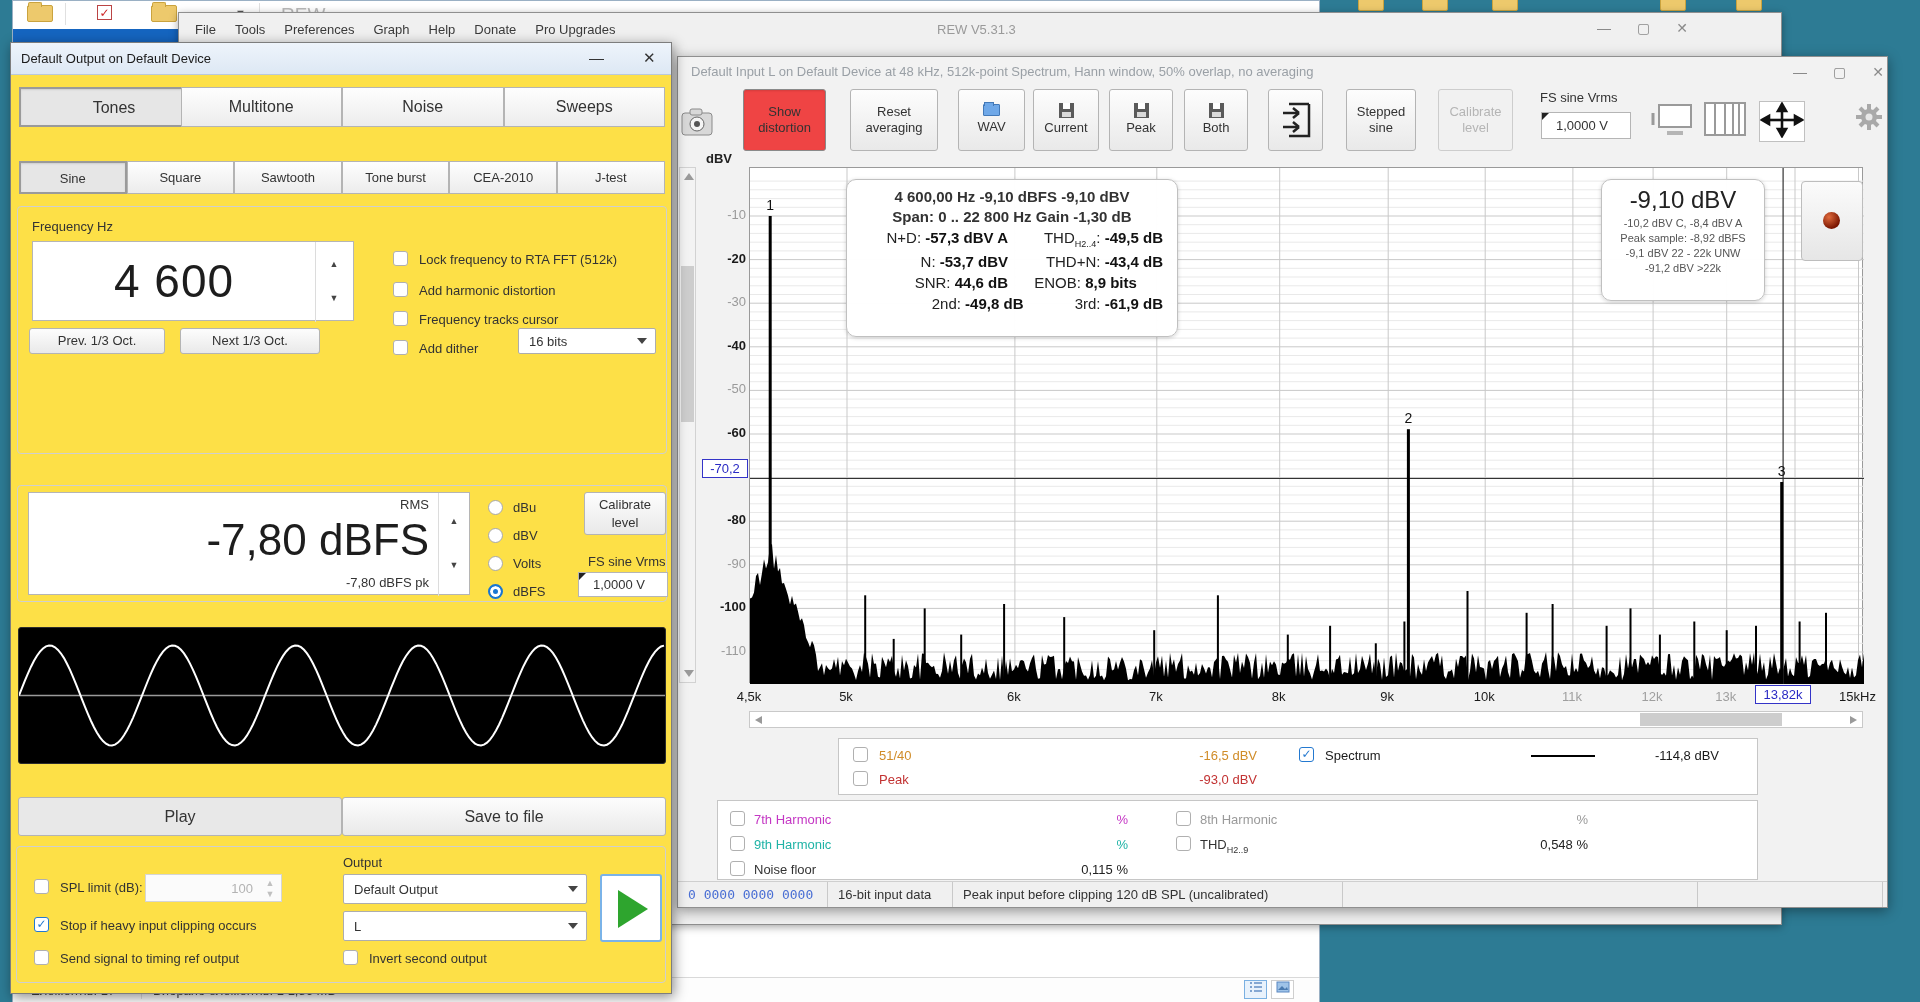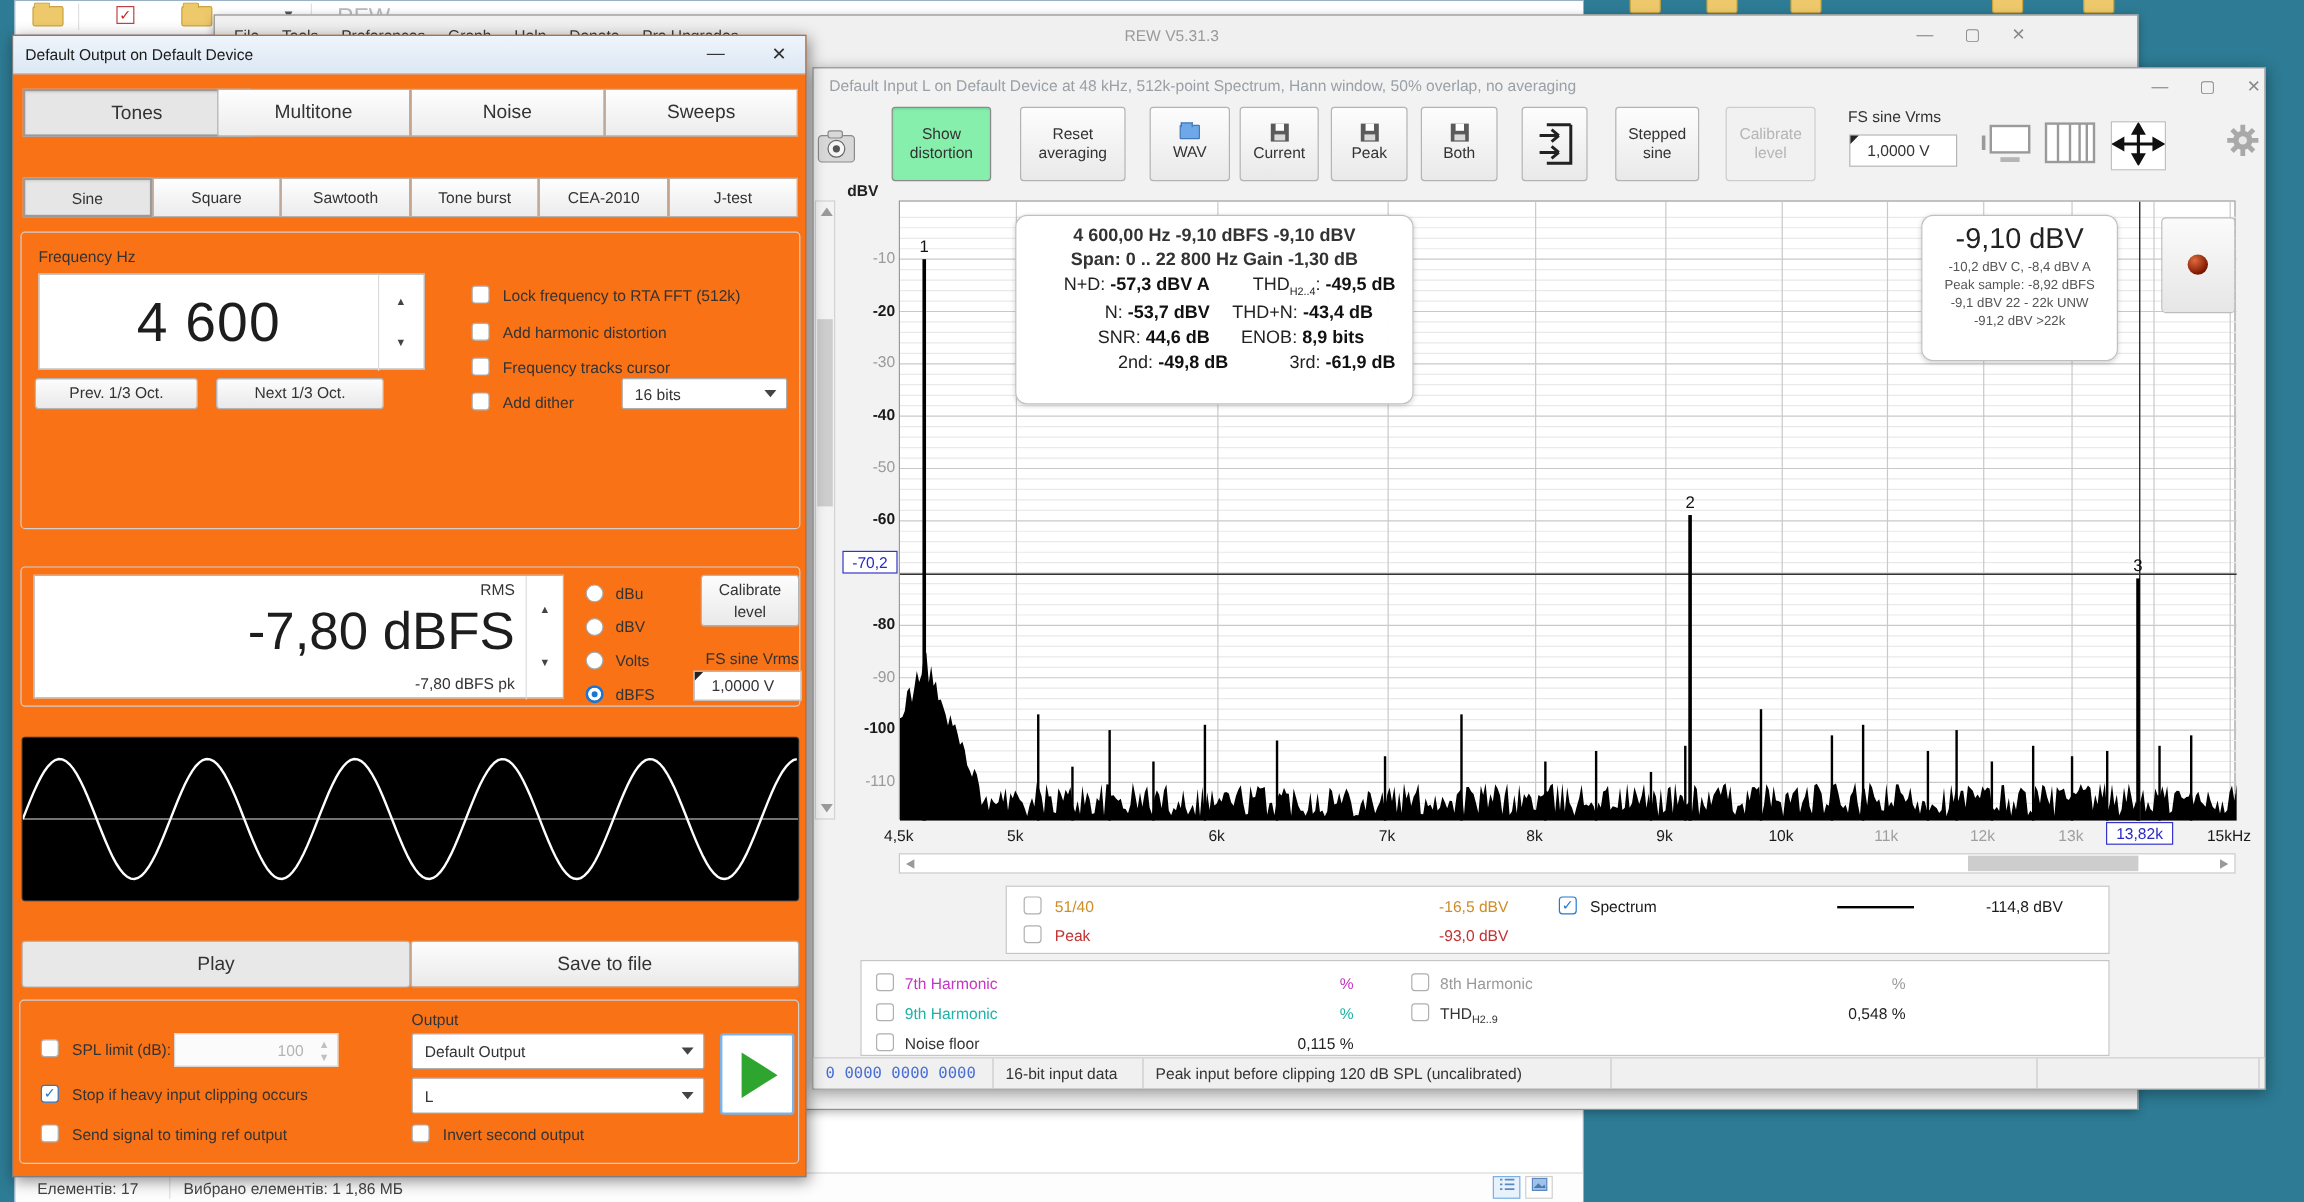--- a/index.html
+++ b/index.html
@@ -4,21 +4,21 @@
 <style>
   * { margin:0; padding:0; box-sizing:border-box; }
   html,body { width:1920px; height:1002px; overflow:hidden; }
   body { font-family:"Liberation Sans","DejaVu Sans",sans-serif; font-size:13px; color:#333; background:#2d7b94; position:relative; }
   .abs { position:absolute; }
 
   
   .explorer { left:12px; top:0; width:1308px; height:1002px; background:#fff; border:1px solid #9ab0c4; }
   .rew-main { left:178px; top:12px; width:1604px; height:913px; background:#f0f0f0; border:1px solid #8f8f8f; box-shadow:0 2px 8px rgba(0,0,0,.35); }
   .spec-win { left:677px; top:56px; width:1211px; height:852px; background:#f2f2f2; border:1px solid #8f8f8f; box-shadow:0 3px 12px rgba(0,0,0,.4); }
-  .dialog   { left:10px; top:29px; width:662px; height:952px; background:#f97316; border:1px solid #7d7d7d; box-shadow:2px 3px 12px rgba(0,0,0,.45); }
+  .dialog   { left:10px; top:42px; width:662px; height:952px; background:#fde047; border:1px solid #7d7d7d; box-shadow:2px 3px 12px rgba(0,0,0,.45); }
 
   
   .exp-toolbar { left:0; top:0; width:100%; height:28px; background:#fff; }
   .folder { width:26px; height:17px; background:#edc96c; border:1px solid #caa33e; border-radius:2px; position:absolute; }
   .folder:before { content:""; position:absolute; left:0; top:-4px; width:12px; height:4px; background:#edc96c; border:1px solid #caa33e; border-bottom:none; border-radius:2px 2px 0 0; }
   .exp-check { width:15px; height:15px; border:1px solid #b44; background:#fff; color:#c22; font-size:12px; line-height:14px; text-align:center; }
   .exp-rew { color:#b9b9b9; font-size:19px; }
   .exp-caret { color:#555; font-size:11px; }
   .blue-bar-dark { background:#1565c0; height:14px; }
   .blue-bar-light { background:#bfccdd; height:14px; }
@@ -27,21 +27,21 @@
   .view-btn.sel { border-color:#7ab0e2; background:#e8f2fc; }
 
   
   .rew-title { color:#9a9a9a; font-size:13px; }
   .winbtns { color:#8a8a8a; font-size:14px; display:flex; gap:26px; }
   .winbtns span { cursor:default; }
   .menu-item { color:#3a3a3a; font-size:13px; margin-right:19px; }
 
   
   .btn { background:linear-gradient(#fdfdfd,#e9e9e9); border:1px solid #b4b4b4; border-radius:3px; color:#333; text-align:center; }
-  .btn.pressed { background:#86efac; border:1px solid #8a8a8a; box-shadow:inset 0 1px 2px rgba(0,0,0,.12); }
+  .btn.pressed { background:#ef4444; border:1px solid #8a8a8a; box-shadow:inset 0 1px 2px rgba(0,0,0,.12); }
   .btn.disabled { color:#b5b5b5; background:#f1f1f1; border-color:#cdcdcd; }
   .cb { width:15px; height:15px; border:1px solid #b0b0b0; border-radius:3px; background:#fff; position:absolute; font-size:12px; line-height:13px; text-align:center; color:#fff; }
   .cb.on { border-color:#2479d0; color:#2479d0; }
   .radio { width:15px; height:15px; border:1px solid #a8a8a8; border-radius:50%; background:#fff; position:absolute; }
   .radio.on { border:2px solid #1976d2; background:#1976d2; box-shadow:inset 0 0 0 3px #fff; }
   .dd { background:#fff; border:1px solid #adadad; border-radius:2px; position:absolute; }
   .dd .dd-arrow { position:absolute; right:8px; top:50%; margin-top:-3px; width:0; height:0; border-left:5px solid transparent; border-right:5px solid transparent; border-top:6px solid #444; }
   .spin-arrows { position:absolute; font-size:9px; color:#444; text-align:center; line-height:1; }
   .field { background:#fff; border:1px solid #b5b5b5; position:absolute; }
   .field:before { content:""; position:absolute; left:0; top:0; border-top:7px solid #222; border-right:7px solid transparent; }
@@ -387,21 +387,21 @@
   <div class="infobox" style="left:168px; top:122px; width:332px; height:158px; font-size:15px;">
     <div style="text-align:center; font-weight:bold; margin-top:8px;">4 600,00 Hz  -9,10 dBFS  -9,10 dBV</div>
     <div style="text-align:center; font-weight:bold; margin-top:3px;">Span: 0 .. 22 800 Hz   Gain -1,30 dB</div>
     <div id="ib-rows">
         <div class="ib-row" style="margin-top: 4px;">
           <span style="width: 150px; text-align: right;"><span class="ib-l">N+D:</span> <span class="ib-v">-57,3 dBV A</span></span>
           <span style="width: 158px; text-align: right;"><span class="ib-l">THD<span class="sub">H2..4</span>: </span><span class="ib-v">-49,5 dB</span></span>
         </div>
         <div class="ib-row" style="margin-top: 4px;">
           <span style="width: 150px; text-align: right;"><span class="ib-l">N:</span> <span class="ib-v">-53,7 dBV</span></span>
-          <span style="width: 158px; text-align: center;"><span class="ib-l">THD+N: </span><span class="ib-v">-43,4 dB</span></span>
+          <span style="width: 158px; text-align: right;"><span class="ib-l">THD+N: </span><span class="ib-v">-43,4 dB</span></span>
         </div>
         <div class="ib-row" style="margin-top: 4px;">
           <span style="width: 150px; text-align: right;"><span class="ib-l">SNR:</span> <span class="ib-v">44,6 dB</span></span>
           <span style="width: 158px; text-align: center;"><span class="ib-l">ENOB: </span><span class="ib-v">8,9 bits</span></span>
         </div>
         <div class="ib-row" style="margin-top: 4px; padding-left: 44px;">
           <span style="width: 150px; text-align: right;"><span class="ib-l">2nd:</span> <span class="ib-v">-49,8 dB</span></span>
           <span style="width: 158px; text-align: right;"><span class="ib-l">3rd: </span><span class="ib-v">-61,9 dB</span></span>
         </div>
       </div>

